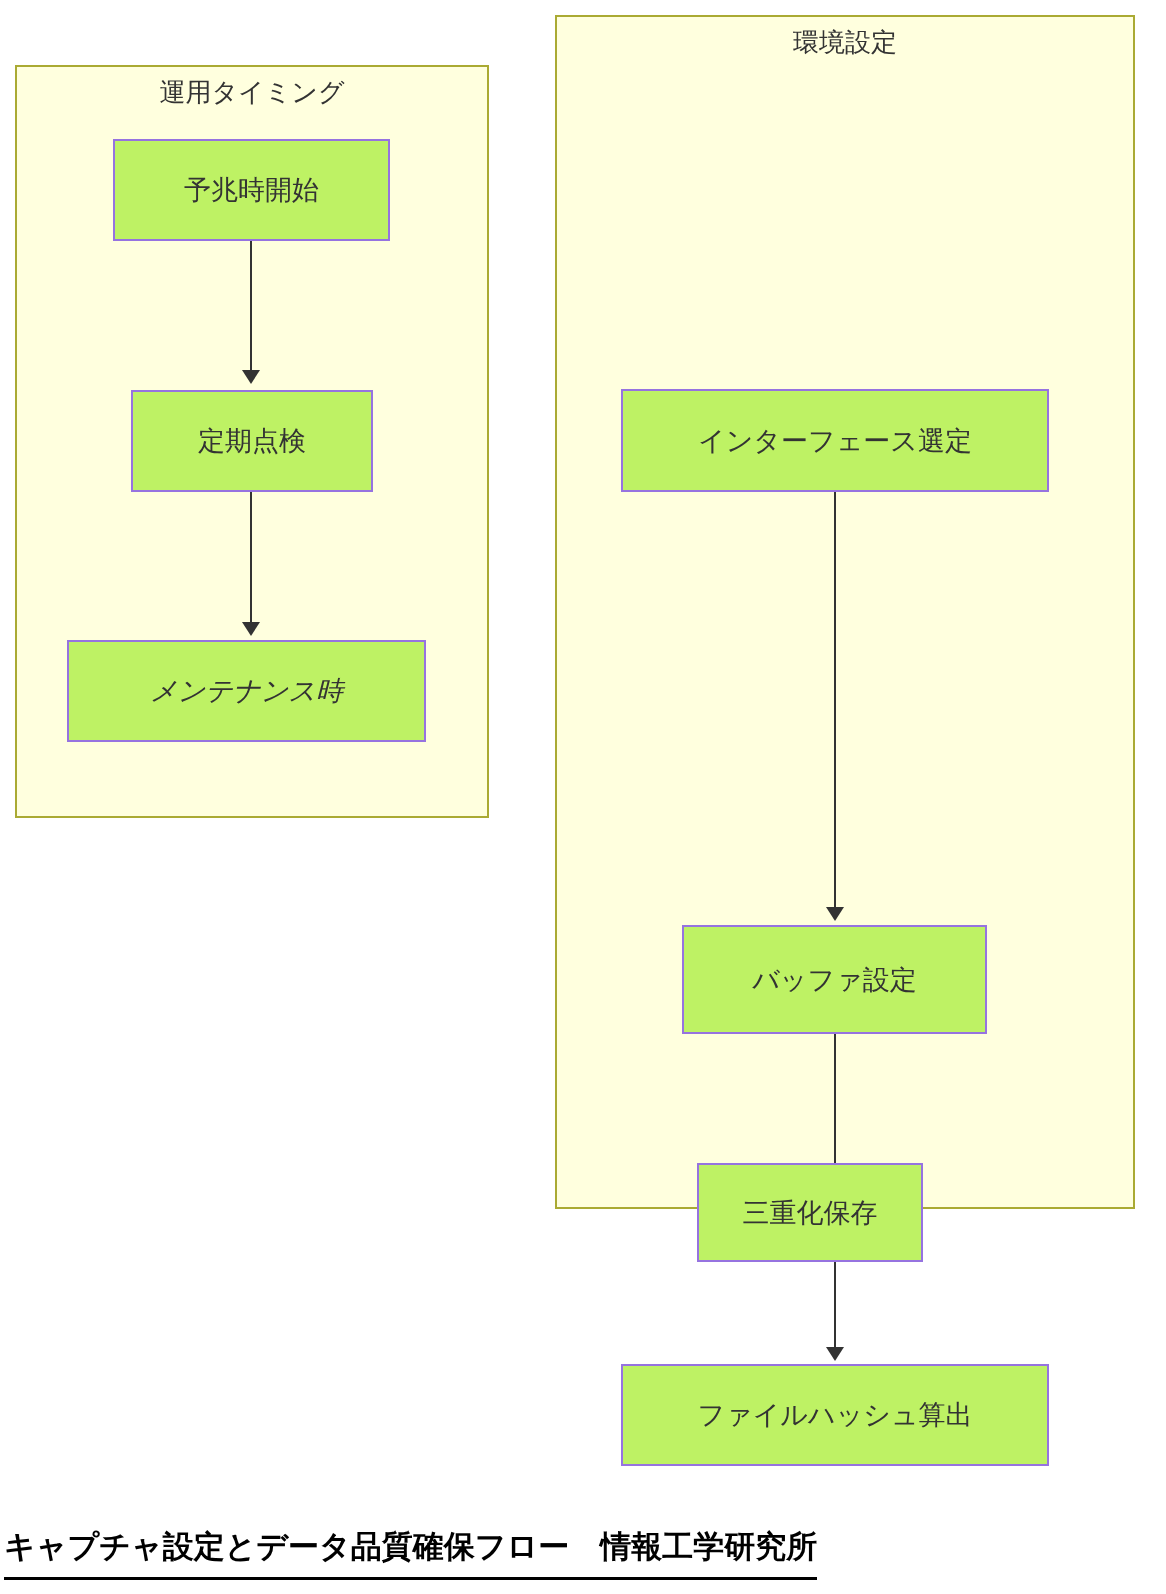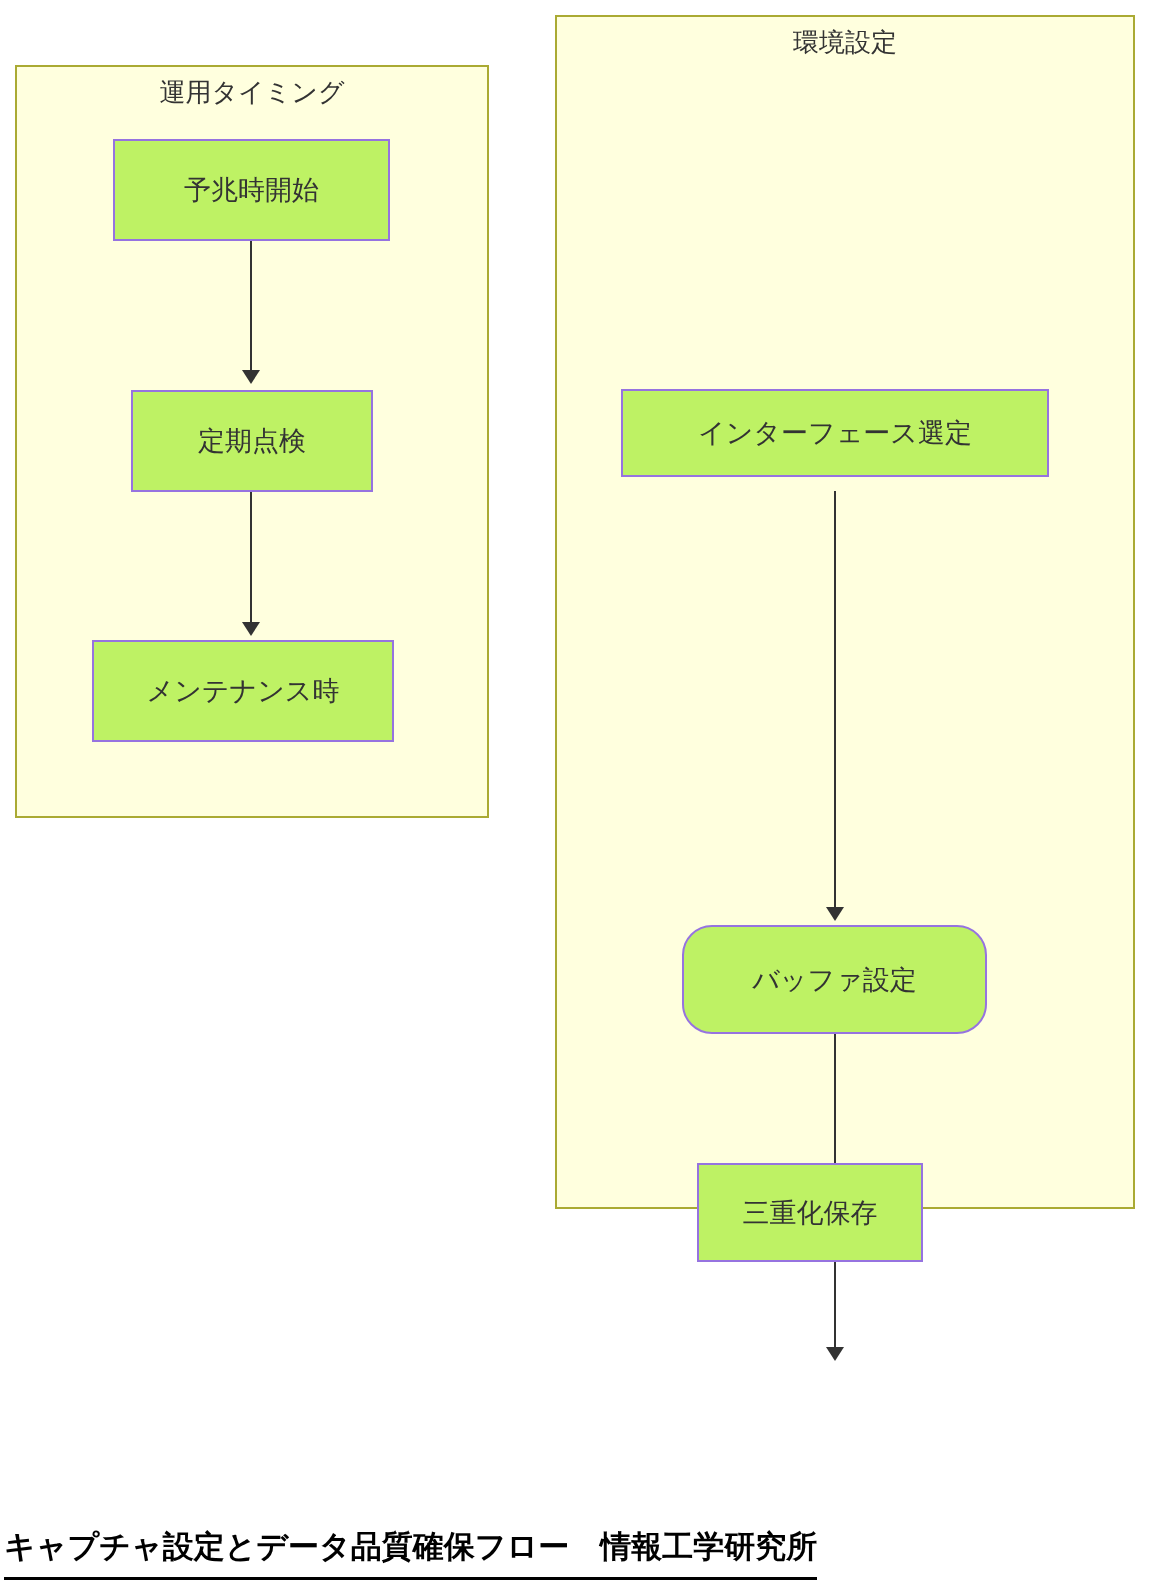--- a/index.html
+++ b/index.html
@@ -107,32 +107,35 @@
   <div class="edge-head" style="left:826px; top:1347px;"></div>
 
   <div class="node" style="left:113px; top:139px; width:277px; height:102px;">
     <span class="node-label">予兆時開始</span>
   </div>
 
   <div class="node" style="left:131px; top:390px; width:242px; height:102px;">
     <span class="node-label">定期点検</span>
   </div>
 
-  <div class="node" style="left:92px; top:640px; width:302px; height:102px;">
+  <div class="node" style="left:67px; top:640px; width:359px; height:102px;font-style:italic;">
     <span class="node-label">メンテナンス時</span>
   </div>
 
-  <div class="node" style="left:621px; top:389px; width:428px; height:88px;">
+  <div class="node" style="left:621px; top:389px; width:428px; height:103px;">
     <span class="node-label">インターフェース選定</span>
   </div>
 
-  <div class="node" style="left:682px; top:925px; width:305px; height:109px;border-radius:30px;">
+  <div class="node" style="left:682px; top:925px; width:305px; height:109px;">
     <span class="node-label">バッファ設定</span>
   </div>
 
   <div class="node" style="left:697px; top:1163px; width:226px; height:99px;">
     <span class="node-label">三重化保存</span>
   </div>
 
+  <div class="node" style="left:621px; top:1364px; width:428px; height:102px;">
+    <span class="node-label">ファイルハッシュ算出</span>
+  </div>
 
   <div class="caption" style="left:4px; top:1527px;">キャプチャ設定とデータ品質確保フロー　情報工学研究所</div>
 
 </div>
 
 </body></html>

